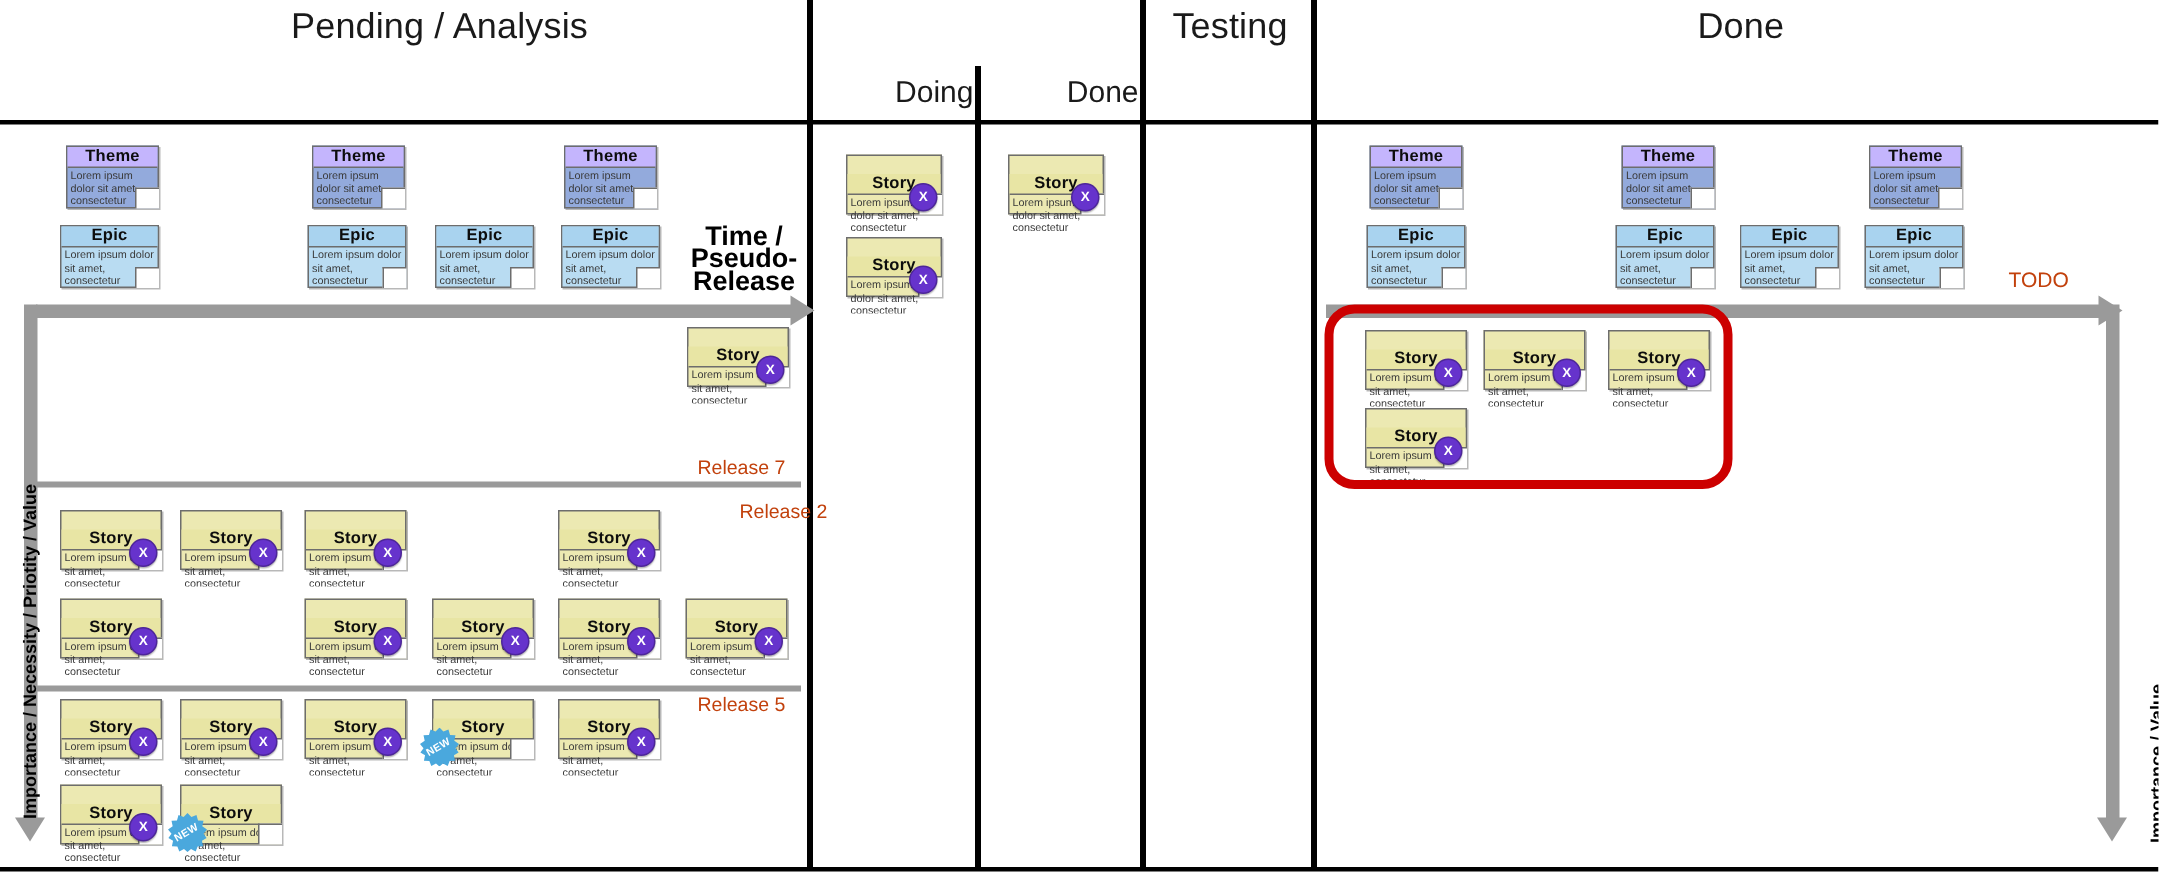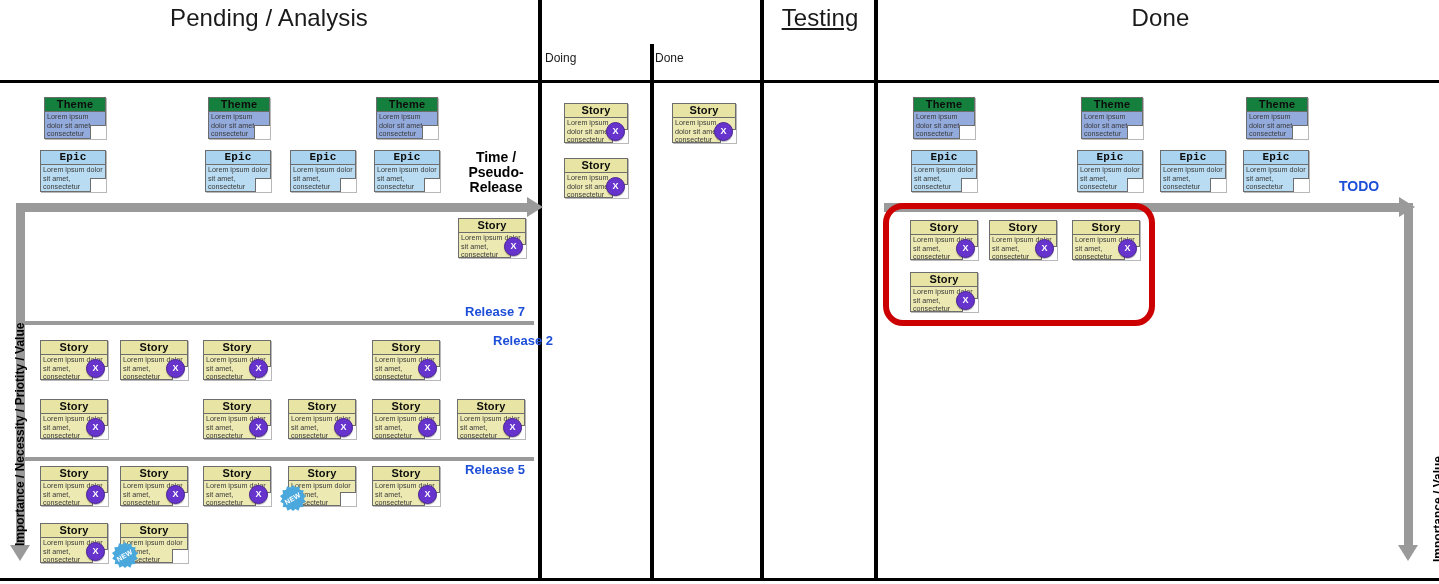--- a/index.html
+++ b/index.html
@@ -9,22 +9,22 @@
     -webkit-font-smoothing:antialiased;
   }
   #board{position:absolute;left:0;top:0;width:1439px;height:584px;}
 
   
   .col-title{
     position:absolute;text-align:center;color:#1a1a1a;
     font-size:24px;font-weight:400;letter-spacing:.1px;white-space:nowrap;
   }
   .sub-title{
-    position:absolute;text-align:left;color:#1a1a1a;
-    font-size:12px;font-weight:400;white-space:nowrap;
+    position:absolute;text-align:right;color:#1a1a1a;
+    font-size:20px;font-weight:400;white-space:nowrap;
   }
 
   
   .vrule{position:absolute;background:#000;width:4px;}
   .hrule{position:absolute;background:#000;height:3px;left:0;width:1439px;}
 
   
   .arrow-h{position:absolute;height:9px;background:#9a9a9a;}
   .arrow-h .head{
     position:absolute;right:-15px;top:-6px;width:0;height:0;
@@ -40,25 +40,25 @@
   .tick{position:absolute;background:#9a9a9a;height:4px;}
 
   
   .vlabel{
     position:absolute;font-size:12px;font-weight:bold;color:#000;
     white-space:nowrap;transform-origin:0 0;
   }
   .vlabel.left{transform:rotate(-90deg);}
   .vlabel.right{transform:rotate(-90deg);}
   .blk-label{
-    position:absolute;font-size:13px;font-weight:bold;color:#1d4ed8;white-space:nowrap;
+    position:absolute;font-size:13px;font-weight:normal;color:#c2410c;white-space:nowrap;
   }
   .blk-label.big{font-size:14px;}
   .flow-label{
-    position:absolute;font-size:14px;font-weight:bold;color:#000;
+    position:absolute;font-size:18px;font-weight:bold;color:#000;
     text-align:center;line-height:15px;white-space:nowrap;
   }
 
   
   .card{
     position:absolute;box-sizing:border-box;
     border:1px solid #6d6d6d;
     box-shadow:1px 1px 0 rgba(0,0,0,.28);
   }
   .card .hd{
@@ -71,29 +71,29 @@
     box-sizing:border-box;padding:1px 2px 0 2px;
     font-size:7.2px;line-height:8.6px;color:#3a3a3a;
     position:relative;overflow:hidden;height:calc(100% - 14px);
   }
   .card .fold{
     position:absolute;right:-1px;bottom:-1px;width:15px;height:13px;
     background:#ffffff;border-left:1px solid #6d6d6d;border-top:1px solid #6d6d6d;
   }
   
   .card.theme{background:#93aadc;}
-  .card.theme .hd{background:#15803d;}
+  .card.theme .hd{background:#c4b5fd;}
   .card.theme .fold{background:#ffffff;}
   
   .card.epic{background:#b9dcf2;}
-  .card.epic .hd{background:#a9d3ef;font-family:Liberation Mono, monospace;}
+  .card.epic .hd{background:#a9d3ef;}
   .card.epic .fold{background:#ffffff;}
   
   .card.story{background:#ece9b2;}
-  .card.story .hd{background:#e8e5a4;}
+  .card.story .hd{background:#e8e5a4;margin-top:12px;}
   .card.story .fold{background:#ffffff;}
 
   
   .badge-x{
     position:absolute;right:2px;bottom:1px;width:17px;height:17px;border-radius:50%;
     background:#6633cc;border:1px solid #4d2699;
     color:#fff;font-size:9px;font-weight:bold;line-height:16px;text-align:center;
     box-shadow:0 1px 1px rgba(0,0,0,.3);
   }
   .badge-new{
@@ -112,22 +112,22 @@
   .highlight{
     position:absolute;border:6px solid #cc0000;border-radius:20px;
     box-sizing:border-box;pointer-events:none;
   }
 </style>
 </head>
 <body>
 
 <div id="board">
 
-  <div class="col-title" style="left:0;top:4px;width:538px;">Pending / Analysis</div>
-  <div class="col-title" style="left:765px;top:4px;width:110px;text-decoration:underline;">Testing</div>
+  <div class="col-title" style="left:0;top:4px;width:538px;padding-left:24px;">Pending / Analysis</div>
+  <div class="col-title" style="left:765px;top:4px;width:110px;">Testing</div>
   <div class="col-title" style="left:882px;top:4px;width:557px;">Done</div>
 
   <div class="sub-title" style="left:545px;top:51px;width:104px;">Doing</div>
   <div class="sub-title" style="left:655px;top:51px;width:104px;">Done</div>
 
   <div class="hrule" style="top:80px;"></div>
   <div class="hrule" style="top:578px;"></div>
 
   <div class="vrule" style="left:538px;top:0;height:578px;"></div>
   <div class="vrule" style="left:650px;top:44px;height:534px;"></div>

